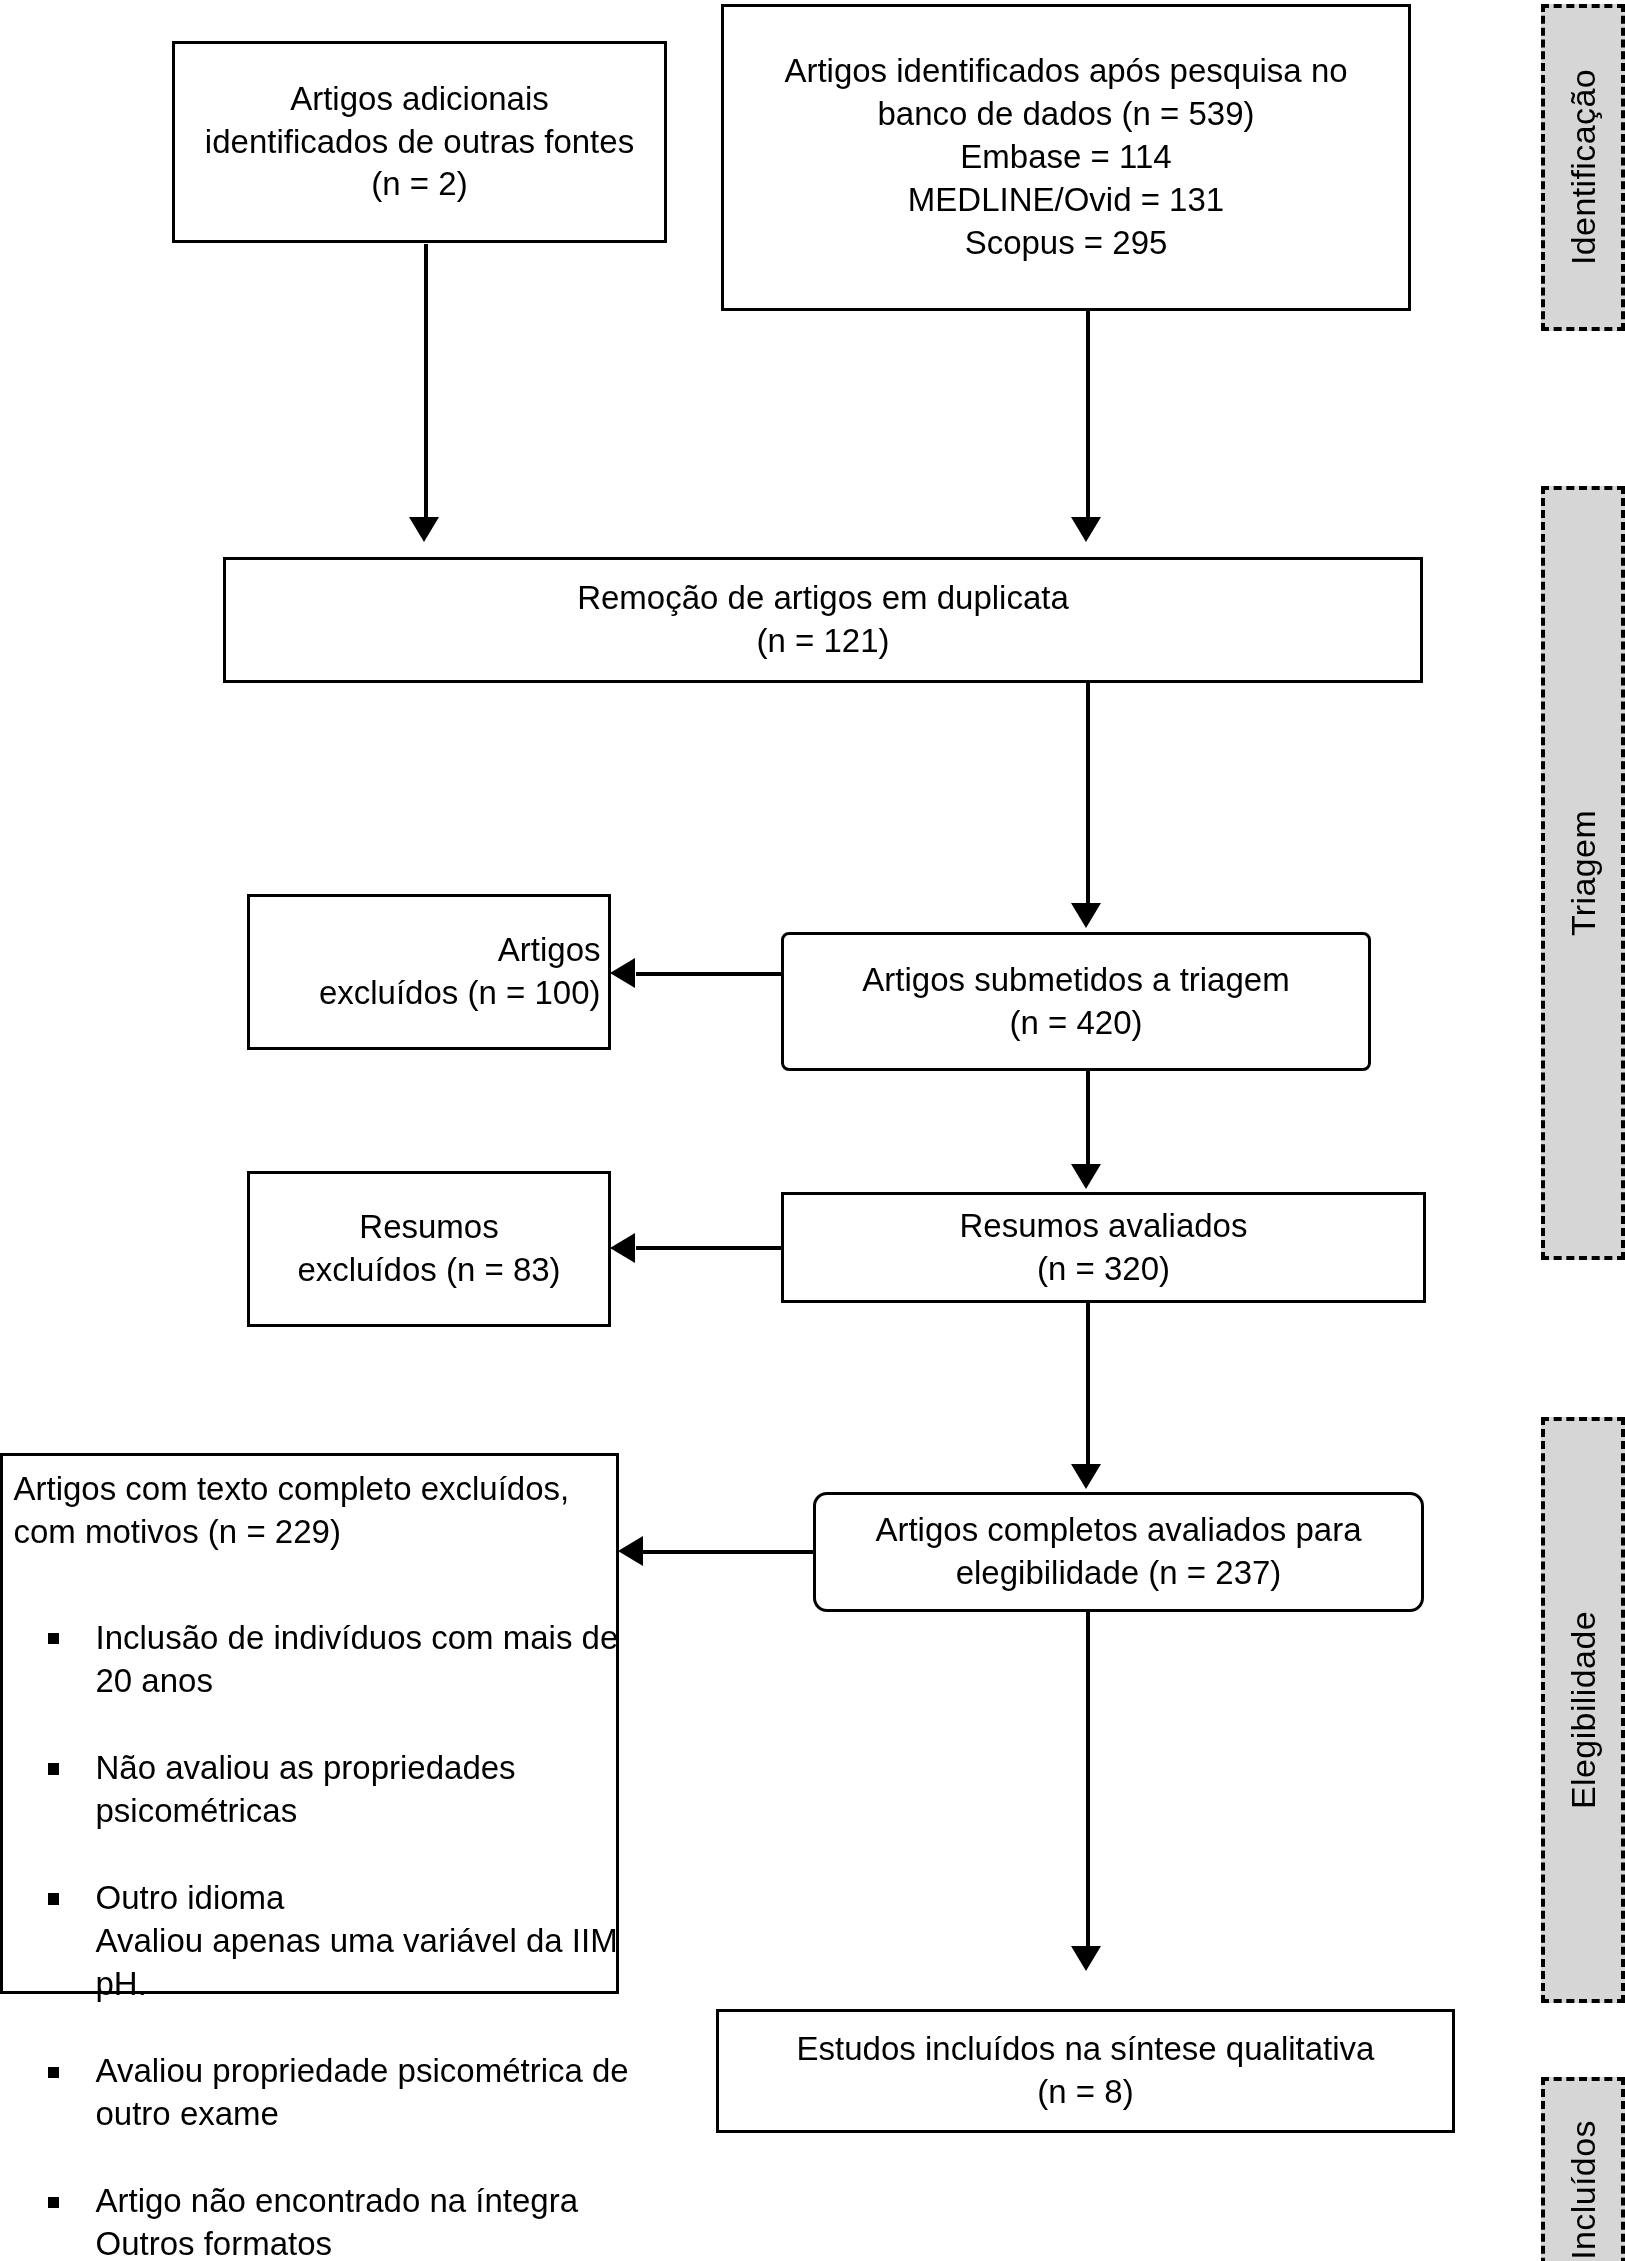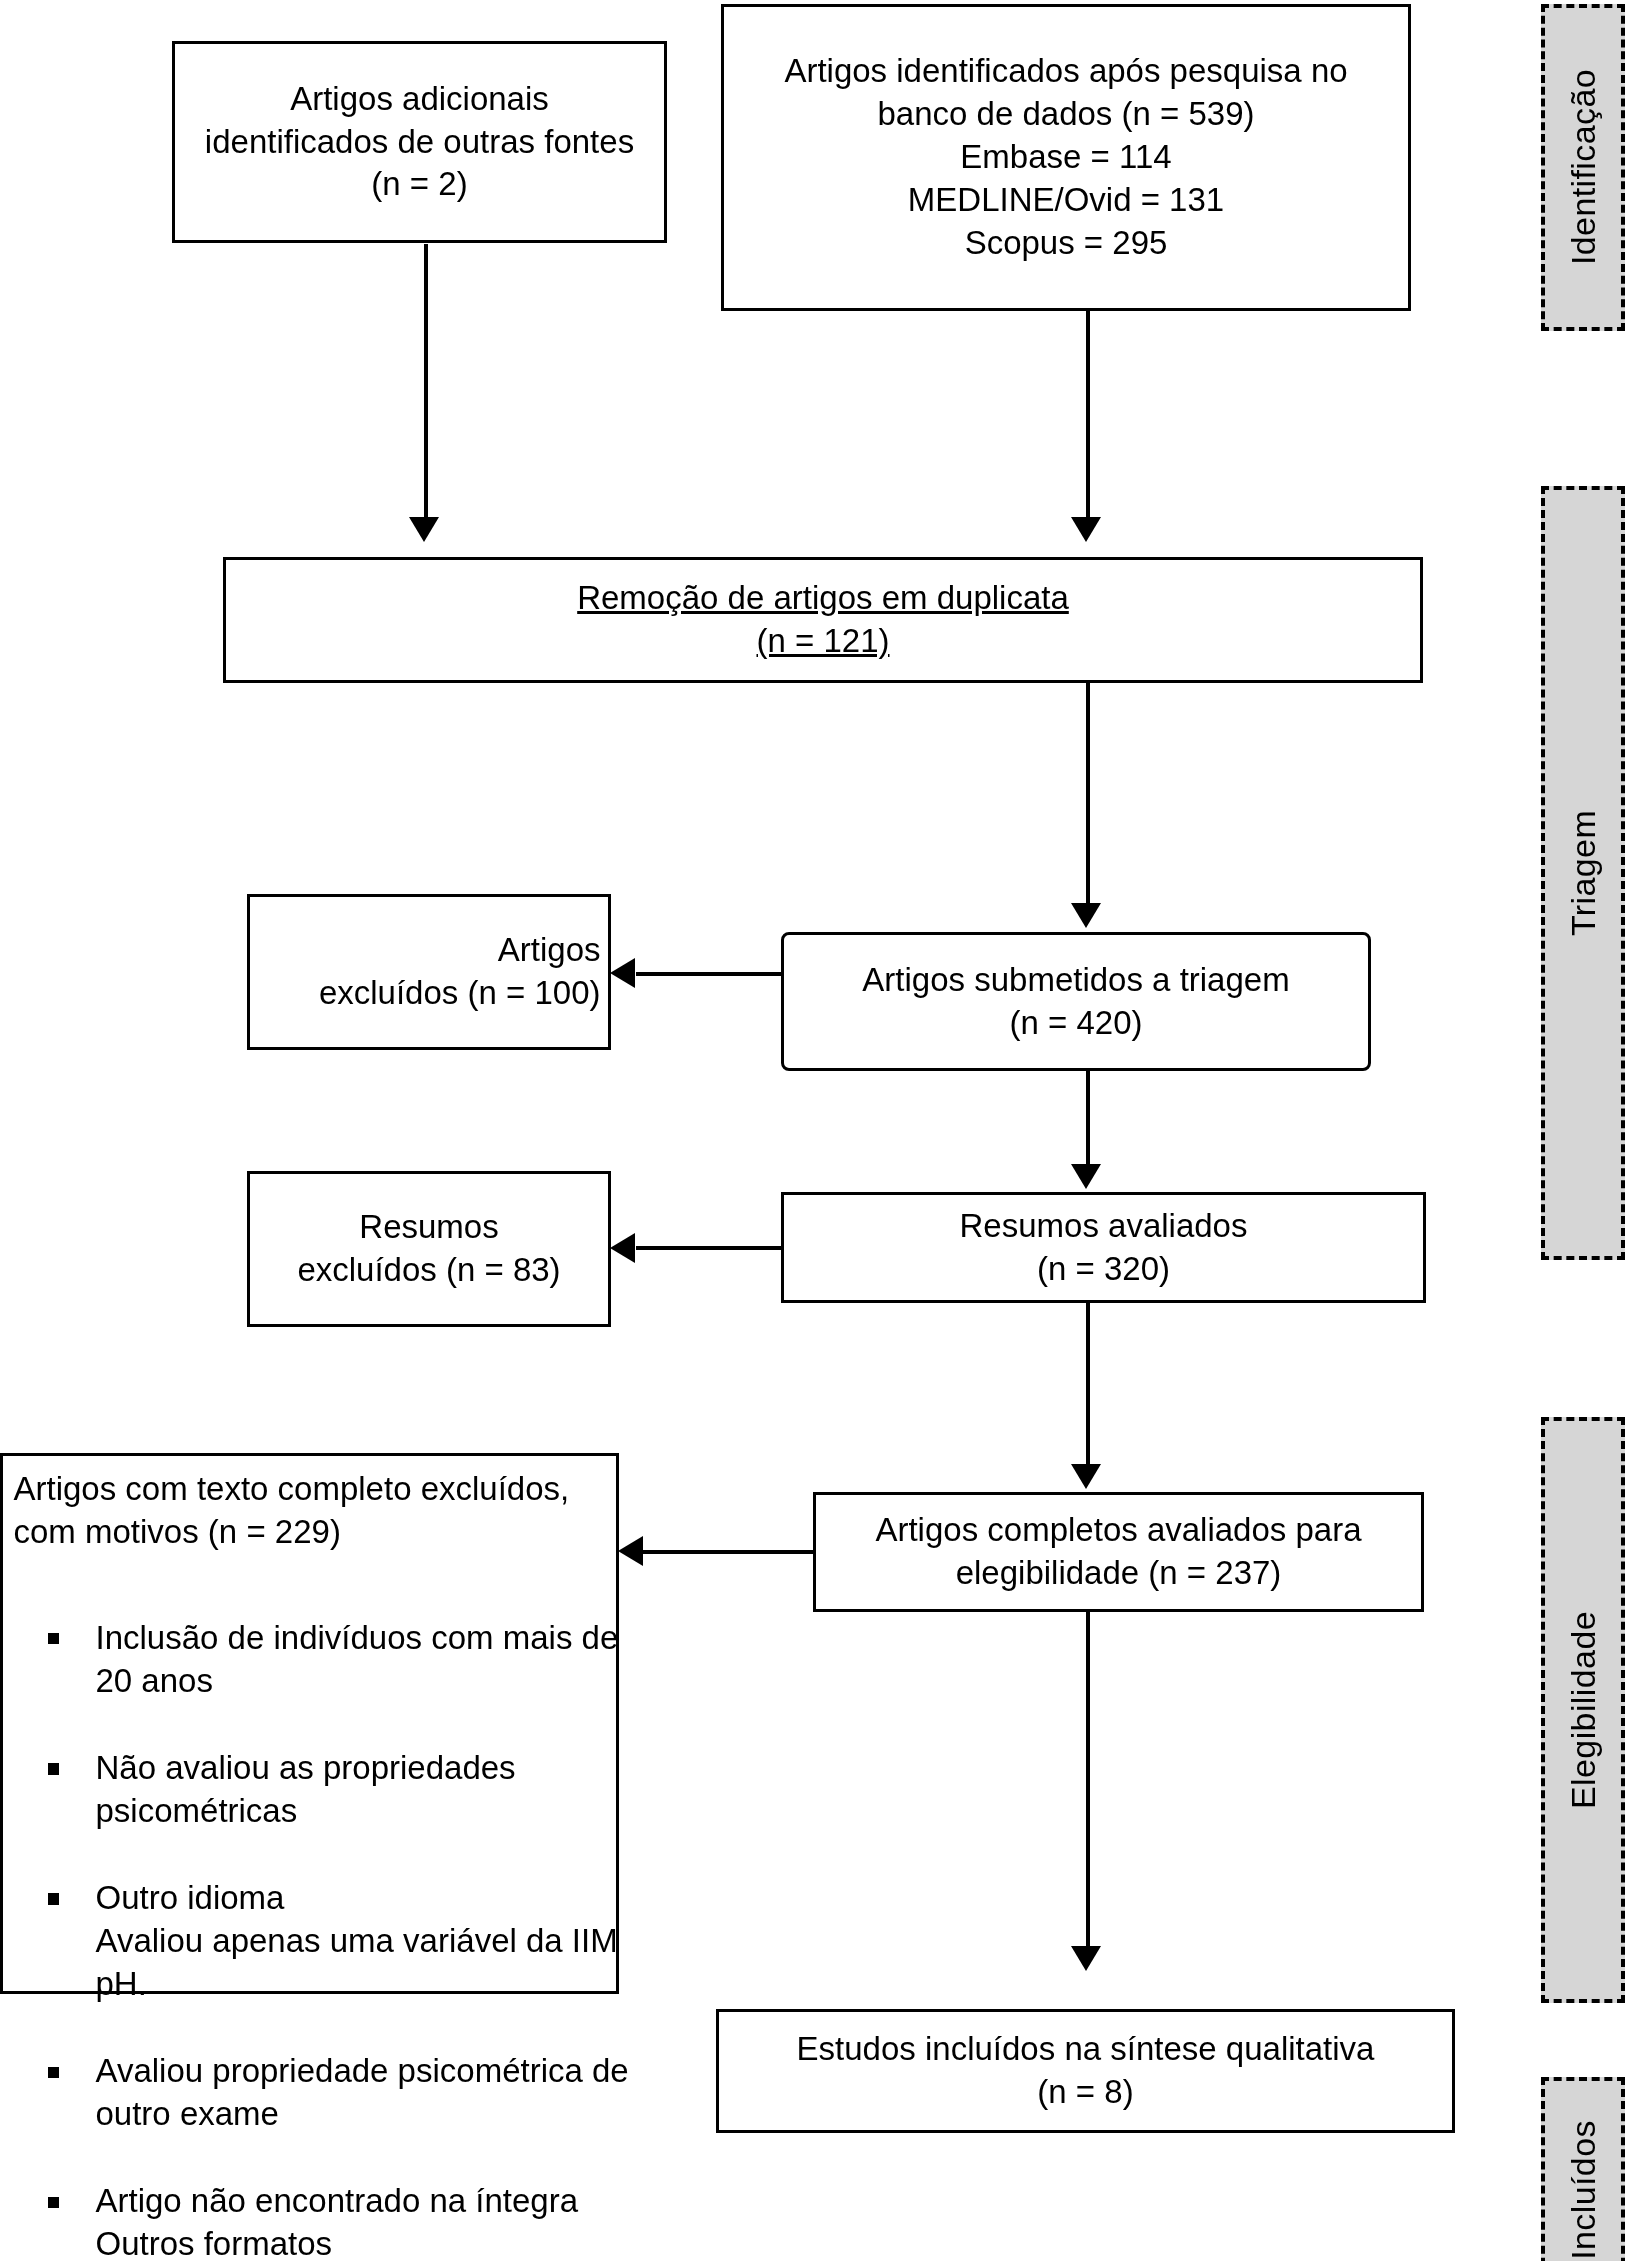--- a/index.html
+++ b/index.html
@@ -148,21 +148,21 @@
     <span class="ln">MEDLINE/Ovid = 131</span>
     <span class="ln">Scopus = 295</span>
   </div>
 
   <div class="vline" style="left:424px; top:244px; width:3.7px; height:277px;"></div>
   <div class="arrow-down" style="left:409px; top:517px;"></div>
 
   <div class="vline" style="left:1086px; top:311px; width:3.7px; height:210px;"></div>
   <div class="arrow-down" style="left:1071px; top:517px;"></div>
 
-  <div class="box" style="left:223px; top:557px; width:1200px; height:126px;text-decoration:underline;">
+  <div class="box" style="left:223px; top:557px; width:1200px; height:126px;">
     <span class="ln">Remoção de artigos em duplicata</span>
     <span class="ln">(n = 121)</span>
   </div>
 
   <div class="vline" style="left:1086px; top:683px; width:3.7px; height:225px;"></div>
   <div class="arrow-down" style="left:1071px; top:903px;"></div>
 
   <div class="box" style="left:781px; top:932px; width:590px; height:139px;border-radius:8px;">
     <span class="ln">Artigos submetidos a triagem</span>
     <span class="ln">(n = 420)</span>
@@ -188,21 +188,21 @@
     <span class="ln">Resumos</span>
     <span class="ln">excluídos (n =  83)</span>
   </div>
 
   <div class="hline" style="left:636px; top:1246px; width:148px; height:3.7px;"></div>
   <div class="arrow-left" style="left:610px; top:1233px;"></div>
 
   <div class="vline" style="left:1086px; top:1303px; width:3.7px; height:165px;"></div>
   <div class="arrow-down" style="left:1071px; top:1464px;"></div>
 
-  <div class="box" style="left:813px; top:1492px; width:611px; height:120px;">
+  <div class="box" style="left:813px; top:1492px; width:611px; height:120px;border-radius:14px;">
     <span class="ln">Artigos completos avaliados para</span>
     <span class="ln">elegibilidade (n = 237)</span>
   </div>
 
   <div class="box left-align" style="left:0px; top:1453px; width:619px; height:541px;">
     <span class="excl-head">Artigos com texto completo excluídos,
 com motivos (n = 229)</span>
     <ul class="reasons">
       <li class="bulleted">Inclusão de indivíduos com mais de
 20 anos</li>

